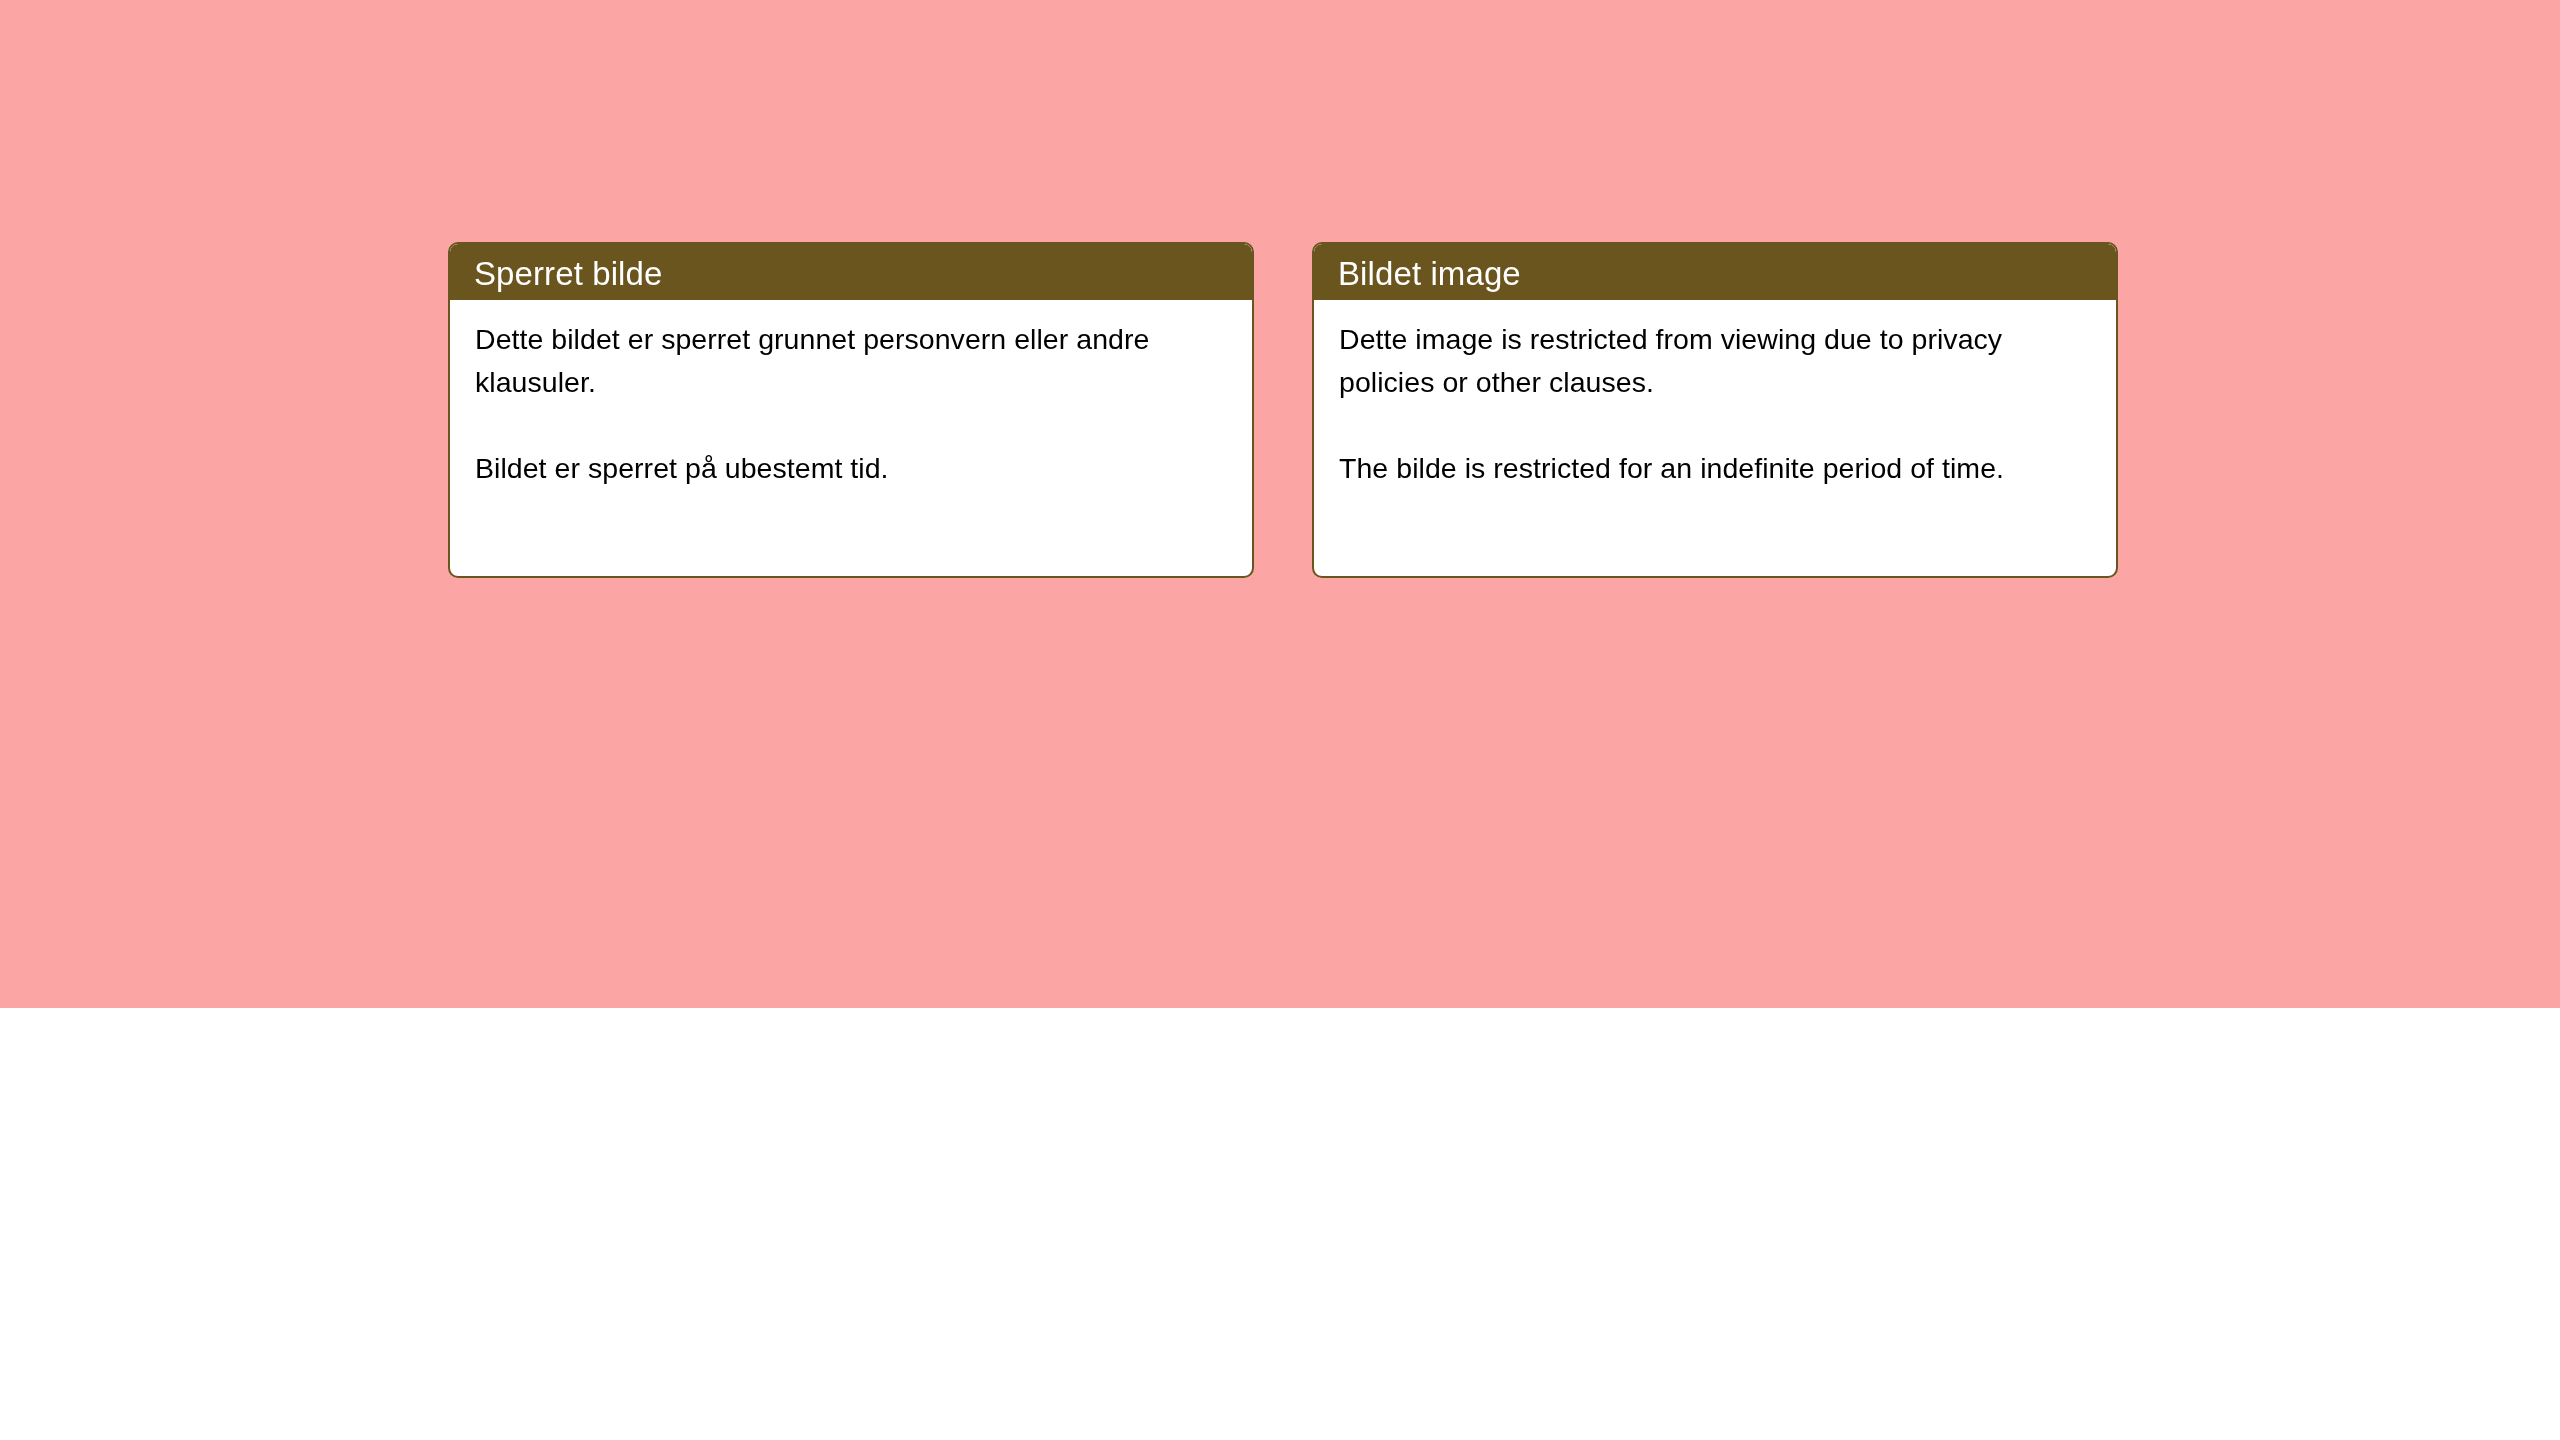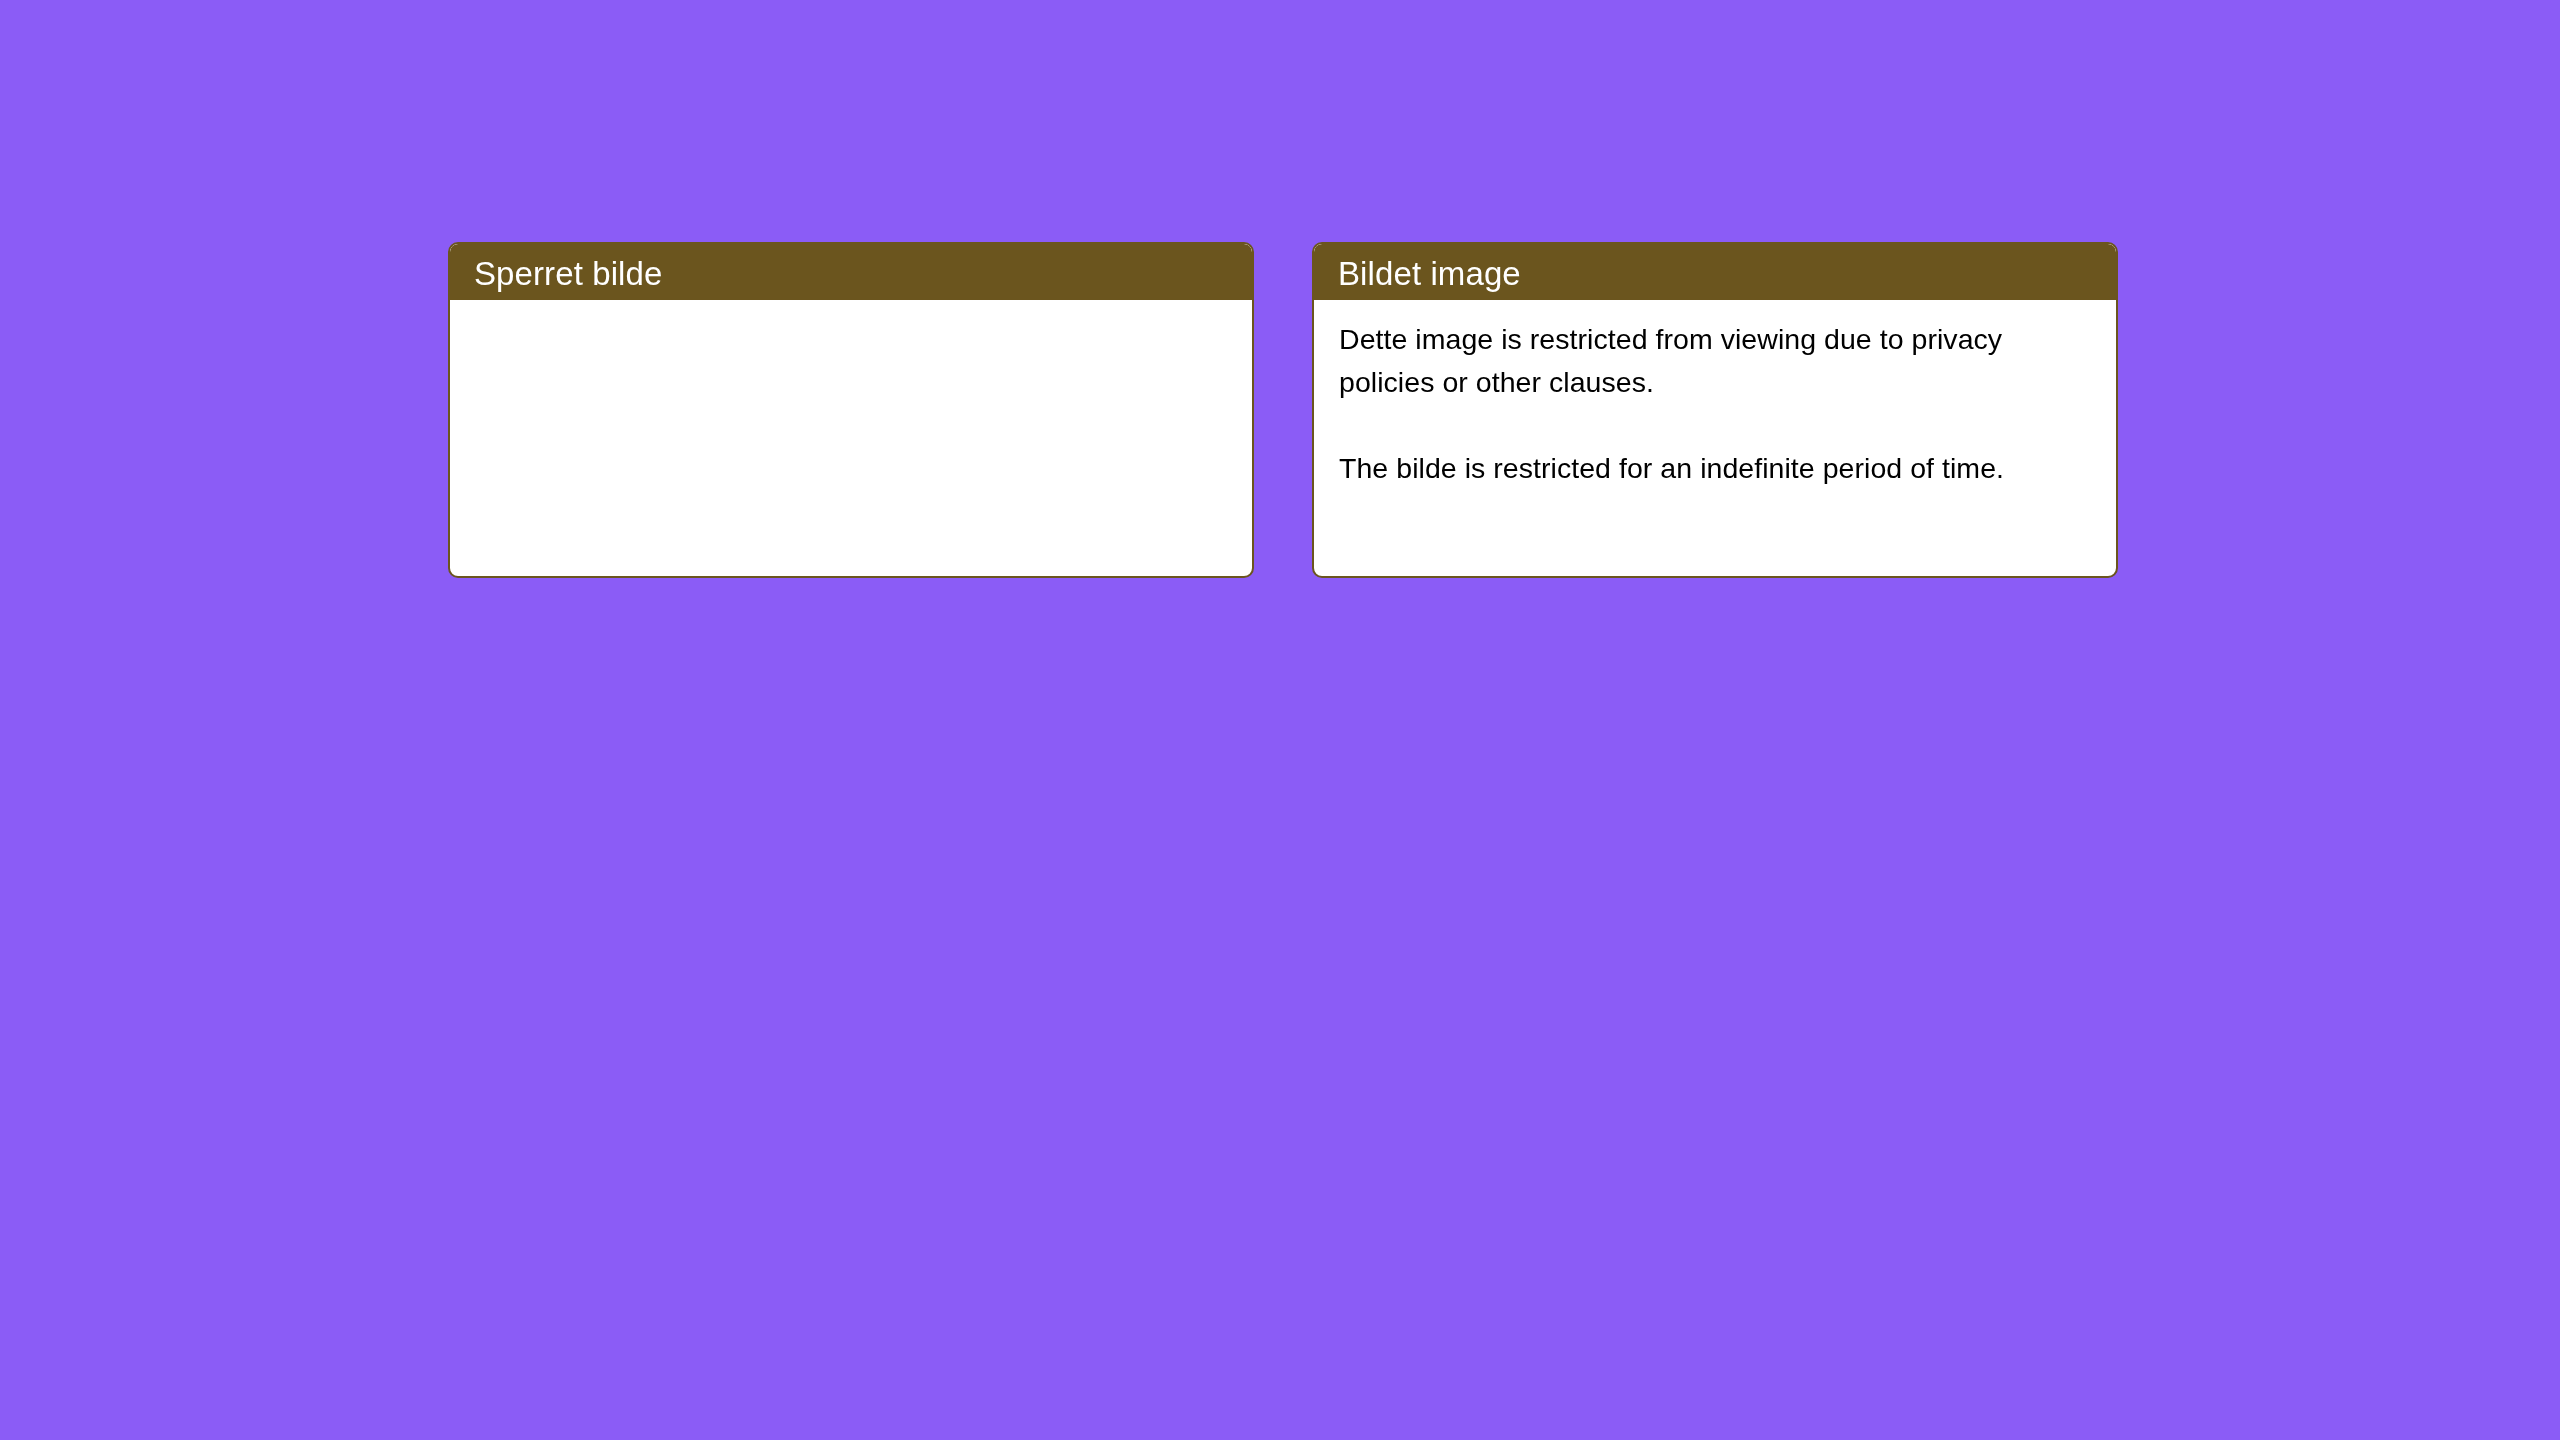--- a/index.html
+++ b/index.html
@@ -11,22 +11,22 @@
     width: 2560px;
     height: 1440px;
     font-family: "Liberation Sans", sans-serif;
     -webkit-font-smoothing: antialiased;
     overflow: hidden;
   }
 
   #stage {
     position: relative;
     width: 2560px;
-    height: 1440px;
-    background: #8b5cf6;
+    height: 1008px;
+    background: #fca5a5;
   }
 
   
   .notice-card {
     position: absolute;
     top: 242px;
     width: 806px;
     height: 336px;
     box-sizing: border-box;
     background: #ffffff;
@@ -84,20 +84,24 @@
 <body>
 
 <div id="stage">
 
   <div class="notice-card card-left">
 
     <div class="card-header">
       <span class="card-title">Sperret bilde</span>
     </div>
 
+    <div class="card-body">
+      <p class="card-paragraph">Dette bildet er sperret grunnet personvern eller andre klausuler.</p>
+      <p class="card-paragraph">Bildet er sperret på ubestemt tid.</p>
+    </div>
   </div>
 
   <div class="notice-card card-right">
 
     <div class="card-header">
       <span class="card-title">Bildet image</span>
     </div>
 
     <div class="card-body">
       <p class="card-paragraph">Dette image is restricted from viewing due to privacy policies or other clauses.</p>

